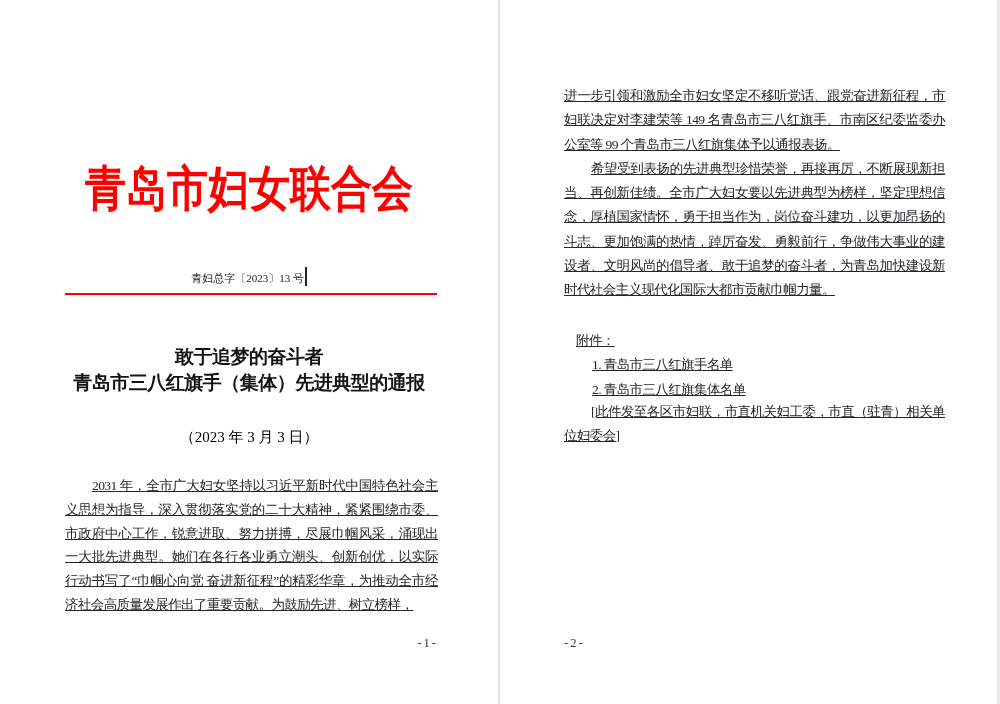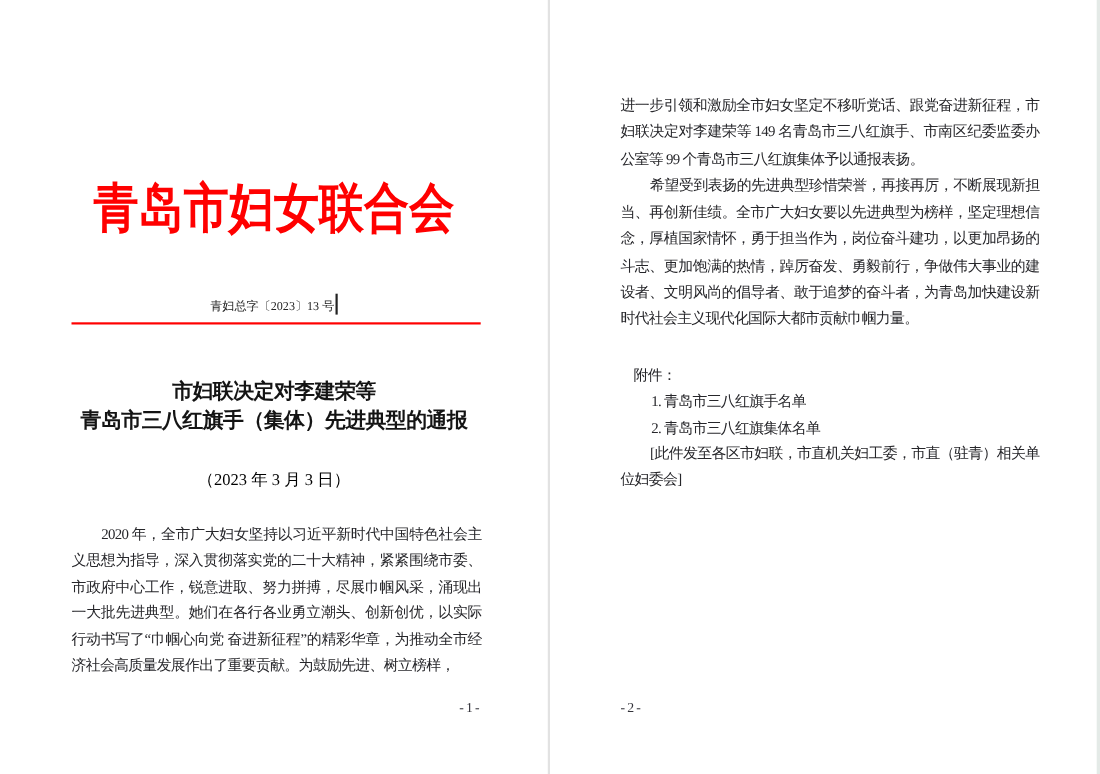--- a/index.html
+++ b/index.html
@@ -39,21 +39,21 @@
     position:absolute;top:344px;left:0;width:100%;
     text-align:center;font-weight:bold;font-size:19px;line-height:26px;
     color:#141414;letter-spacing:-0.5px;white-space:nowrap;
   }
   .date-line{
     position:absolute;top:427px;left:0;width:100%;
     text-align:center;font-size:15px;line-height:20px;color:#000000;
   }
   .body-text{
     font-size:13.5px;letter-spacing:-0.6px;color:#26262a;
-    text-align:justify;text-justify:inter-character;
+    text-align:justify;text-justify:inter-character;text-decoration:underline;
   }
   .p1-body{
     position:absolute;top:474px;left:65px;width:373px;line-height:23.8px;
   }
   .p1-body p{margin:0;text-indent:2em;}
   .pagenum{
     position:absolute;top:636px;font-size:12.5px;letter-spacing:2px;color:#33333a;
   }
   .pagenum-1{left:65px;width:373px;text-align:right;}
 
@@ -85,28 +85,28 @@
 
     <div class="masthead">青岛市妇女联合会</div>
 
     <div class="doc-number">
       <span>青妇总字〔2023〕13 号</span><span class="caret"></span>
     </div>
 
     <div class="red-rule"></div>
 
     <div class="notice-title">
-      <div>市妇联决定对李建荣等</div>
+      <div>敢于追梦的奋斗者</div>
       <div>青岛市三八红旗手（集体）先进典型的通报</div>
     </div>
 
     <div class="date-line">（2023 年 3 月 3 日）</div>
 
     <div class="p1-body body-text">
-      <p>2020 年，全市广大妇女坚持以习近平新时代中国特色社会主义思想为指导，深入贯彻落实党的二十大精神，紧紧围绕市委、市政府中心工作，锐意进取、努力拼搏，尽展巾帼风采，涌现出一大批先进典型。她们在各行各业勇立潮头、创新创优，以实际行动书写了“巾帼心向党 奋进新征程”的精彩华章，为推动全市经济社会高质量发展作出了重要贡献。为鼓励先进、树立榜样，</p>
+      <p>2031 年，全市广大妇女坚持以习近平新时代中国特色社会主义思想为指导，深入贯彻落实党的二十大精神，紧紧围绕市委、市政府中心工作，锐意进取、努力拼搏，尽展巾帼风采，涌现出一大批先进典型。她们在各行各业勇立潮头、创新创优，以实际行动书写了“巾帼心向党 奋进新征程”的精彩华章，为推动全市经济社会高质量发展作出了重要贡献。为鼓励先进、树立榜样，</p>
     </div>
 
     <div class="pagenum pagenum-1">-1-</div>
   </div>
 
   <div class="page-divider"></div>
 
   <div class="sheet sheet-right">
 
     <div class="p2-body body-text">

